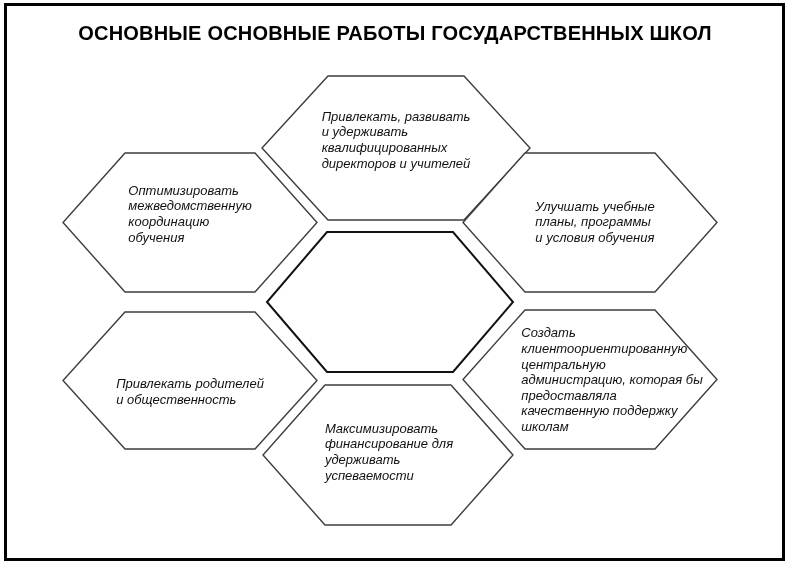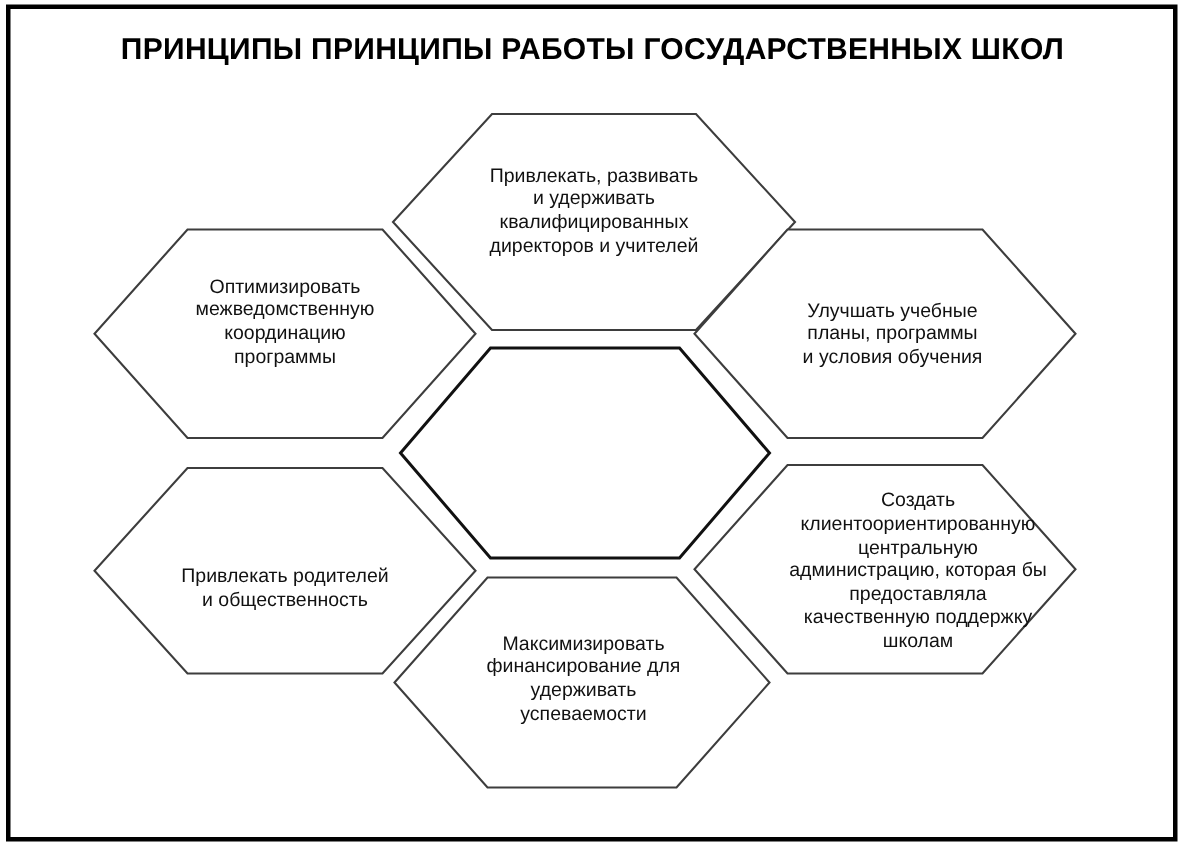--- a/index.html
+++ b/index.html
@@ -38,39 +38,39 @@
   }
   .hex-shape.center {
     stroke: #111111;
     stroke-width: 2;
   }
   .hex-label {
     position: absolute;
     display: flex;
     align-items: center;
     justify-content: center;
-    text-align: center;
     white-space: pre-line;
     font-size: 13px;
     line-height: 1.2;
     color: #111111;
+    font-style: italic;
   }
   .hex-label.center-label {
     font-size: 26px;
     font-weight: bold;
     color: #ffffff;
     letter-spacing: 0.5px;
   }
 </style>
 </head>
 <body>
 
 <div class="frame"></div>
 
-<div class="title">ПРИНЦИПЫ ПРИНЦИПЫ РАБОТЫ ГОСУДАРСТВЕННЫХ ШКОЛ</div>
+<div class="title">ОСНОВНЫЕ ОСНОВНЫЕ РАБОТЫ ГОСУДАРСТВЕННЫХ ШКОЛ</div>
 
 <svg class="hex-layer" viewBox="0 0 790 568" aria-hidden="true">
 
   <polygon class="hex-shape" points="328,76 464,76 530,148 464,220 328,220 262,148"></polygon>
 
   <polygon class="hex-shape" points="125,153 255,153 317,222.5 255,292 125,292 63,222.5"></polygon>
 
   <polygon class="hex-shape" points="525,153 655,153 717,222.5 655,292 525,292 463,222.5"></polygon>
 
   <polygon class="hex-shape" points="125,312 255,312 317,380.5 255,449 125,449 63,380.5"></polygon>
@@ -83,21 +83,21 @@
 </svg>
 
 <div class="hex-label" style="left:276px; top:78px; width:240px; height:124px;">Привлекать, развивать
 и удерживать
 квалифицированных
 директоров и учителей</div>
 
 <div class="hex-label" style="left:80px; top:152px; width:220px; height:124px;">Оптимизировать
 межведомственную
 координацию
-программы</div>
+обучения</div>
 
 <div class="hex-label" style="left:485px; top:160px; width:220px; height:124px;">Улучшать учебные
 планы, программы
 и условия обучения</div>
 
 <div class="hex-label" style="left:80px; top:330px; width:220px; height:124px;">Привлекать родителей
 и общественность</div>
 
 <div class="hex-label" style="left:500px; top:318px; width:224px; height:124px;">Создать
 клиентоориентированную

